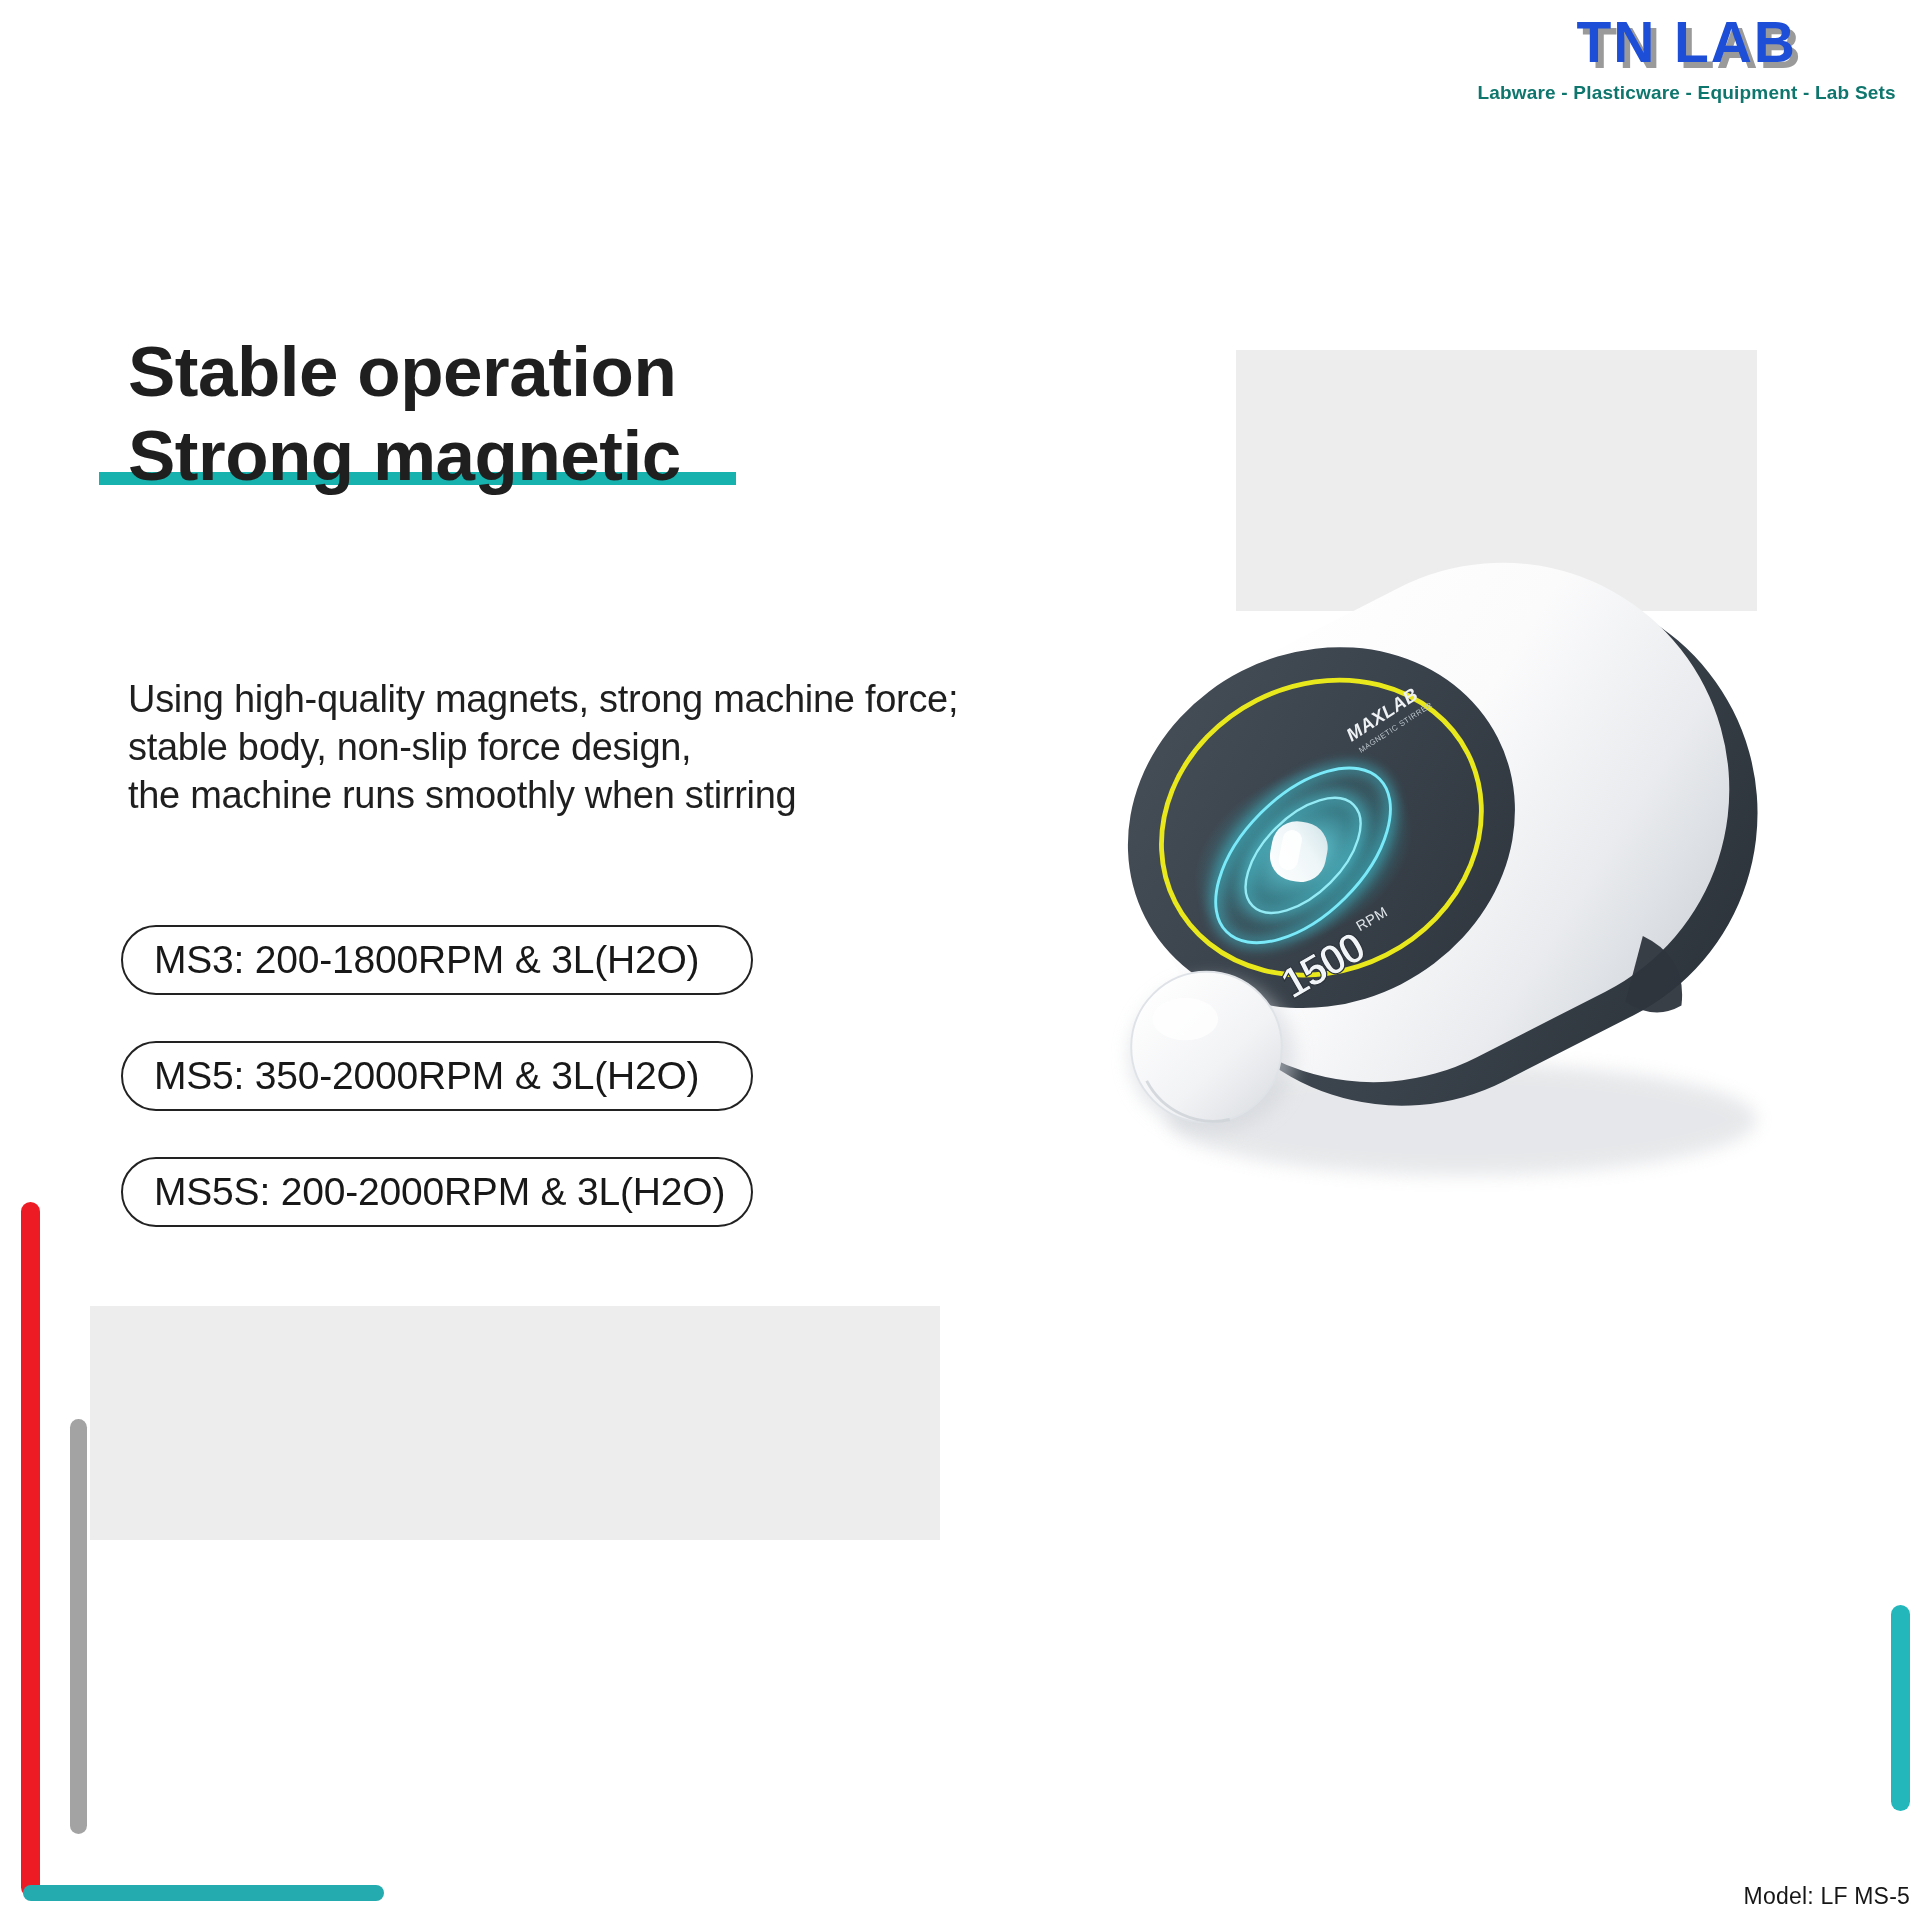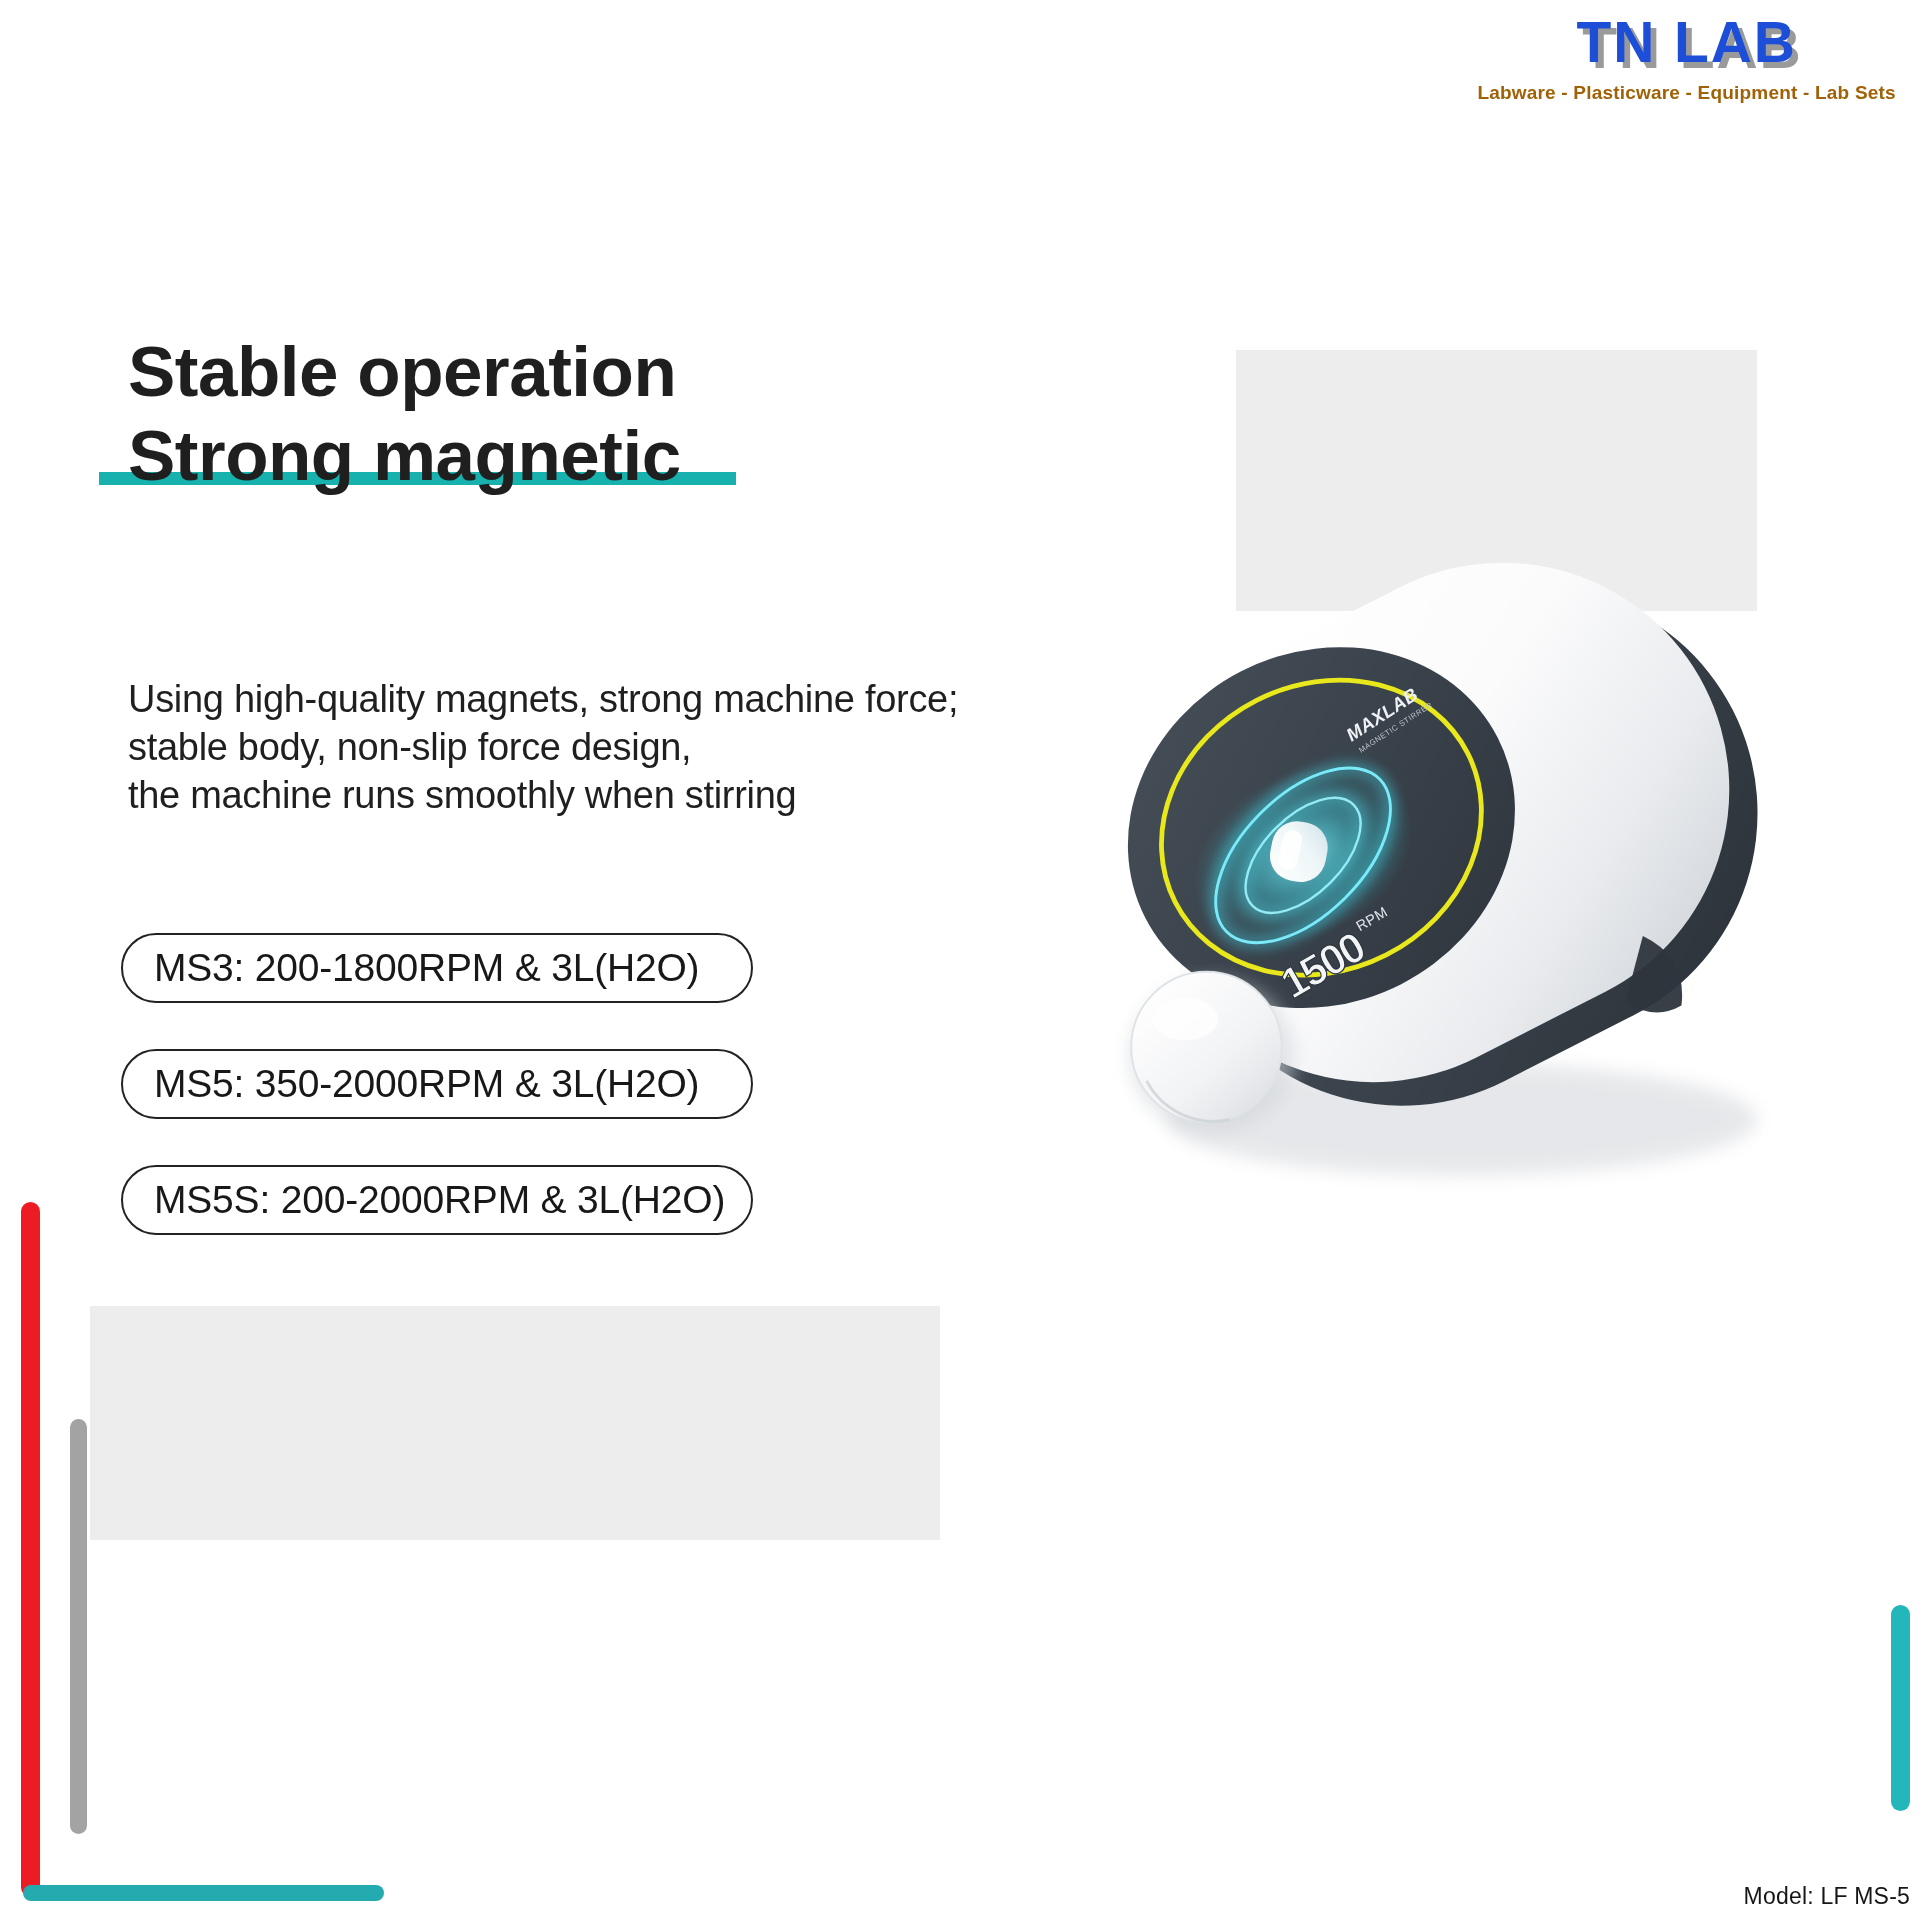--- a/index.html
+++ b/index.html
@@ -32,21 +32,21 @@
     letter-spacing: 1.9px;
     color: #1d4ed8;
     line-height: 1.0;
     text-shadow: 5.8px 5.8px 0 #9a9a9a;
     white-space: nowrap;
   }
   .logo-tagline {
     margin-top: 11.6px;
     font-size: 19px;
     font-weight: bold;
-    color: #a16207;
+    color: #0f766e;
     letter-spacing: 0.2px;
     white-space: nowrap;
   }
 
   
   .headline {
     position: absolute;
     left: 128px;
     top: 330px;
     width: 917px;
@@ -98,21 +98,20 @@
     border-radius: 35px;
     display: flex;
     align-items: center;
     padding-left: 31px;
     margin-bottom: 46px;
     background: #ffffff;
     font-size: 39px;
     color: #181818;
     letter-spacing: -0.2px;
     white-space: nowrap;
-    margin-top: 8px;
   }
 
   
   .gray-block {
     position: absolute;
     background: #ededed;
   }
   .gray-block-top    { left: 1236px; top: 350px;  width: 521px; height: 261px; }
   .gray-block-bottom { left: 90px;   top: 1306px; width: 850px; height: 234px; }
 

